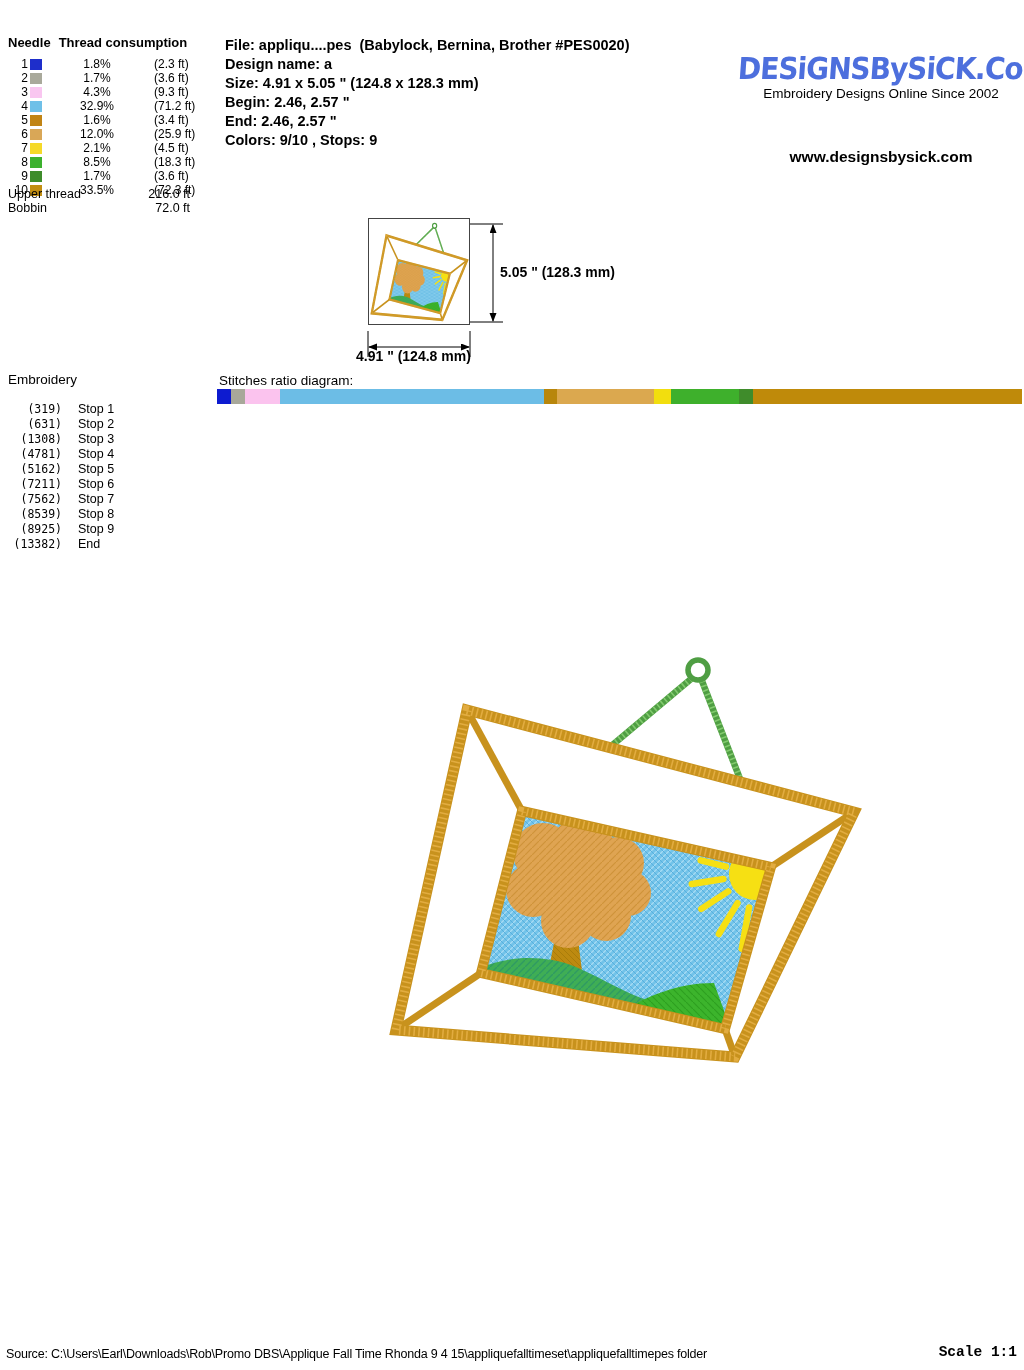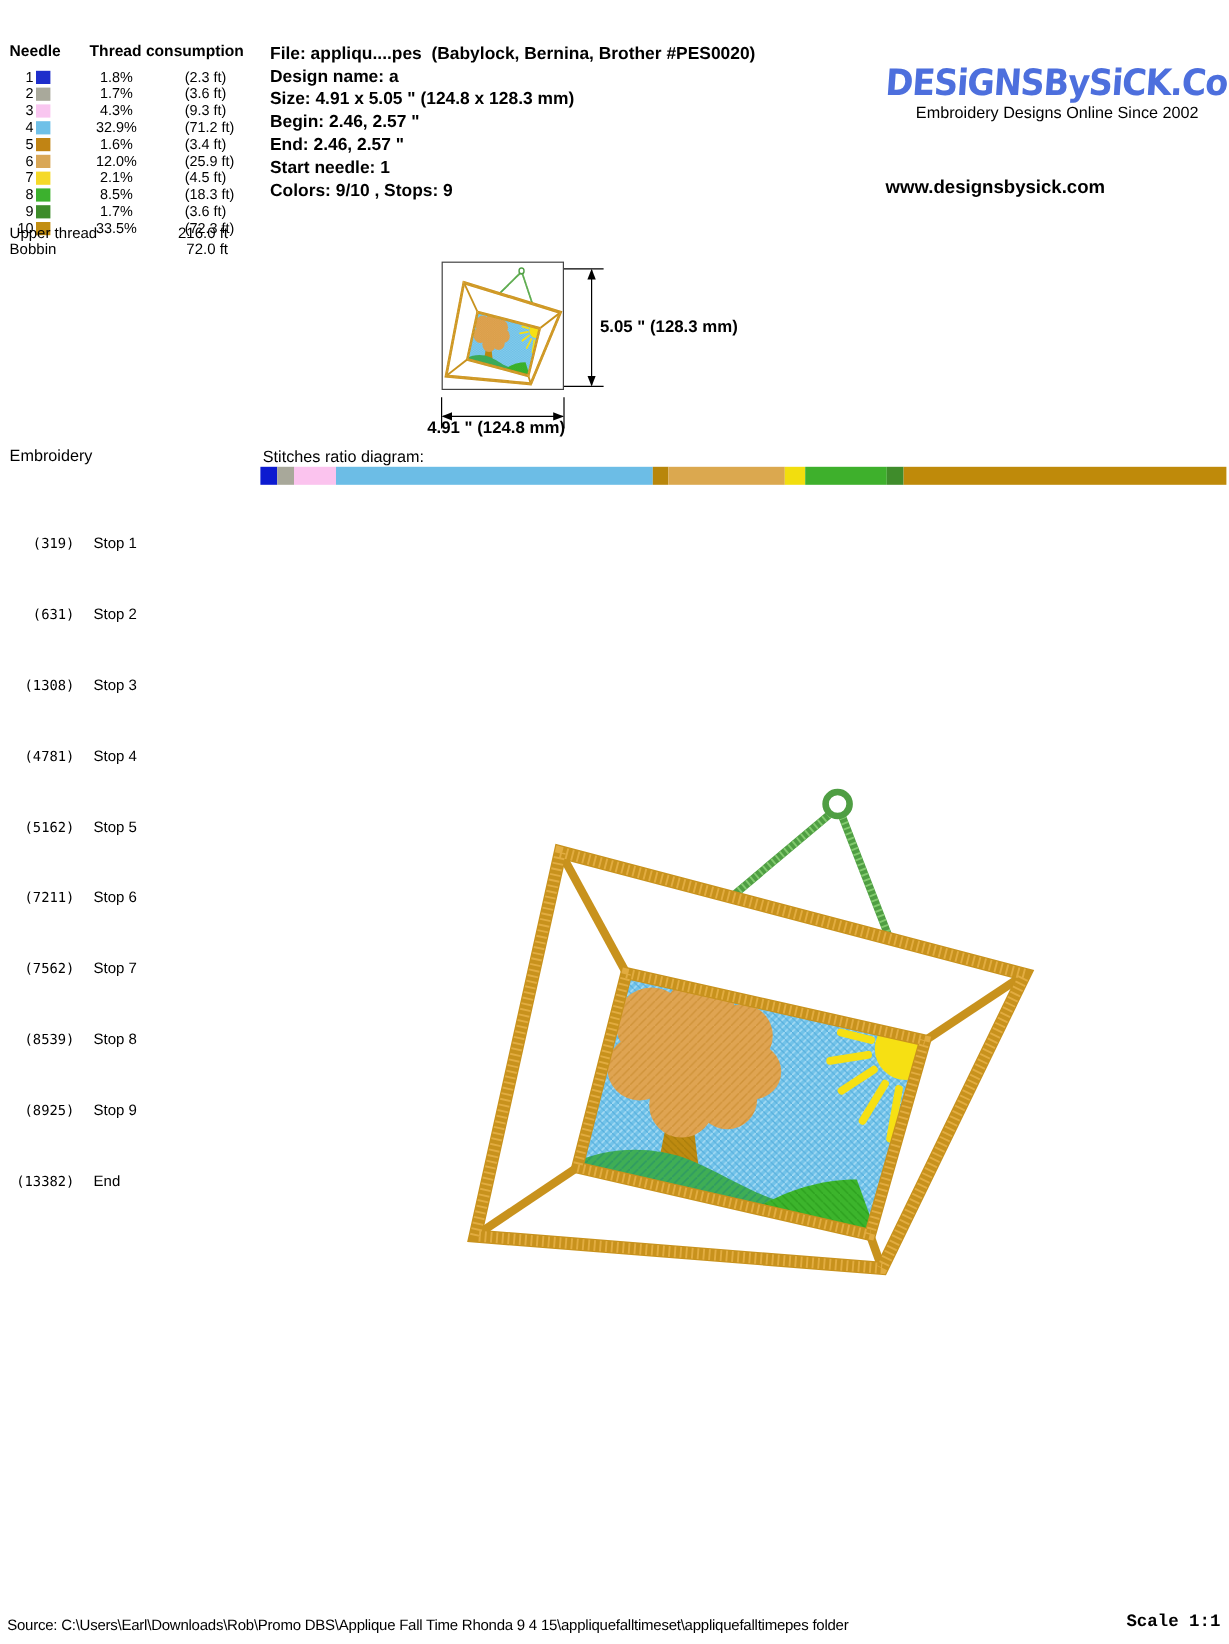--- a/index.html
+++ b/index.html
@@ -1,57 +1,57 @@
 <!DOCTYPE html>
 <html style="--frame-gold: #c8921d; --frame-gold-light: #e2ac40; --hanger-green: #4f9e43; --hanger-green-light: #82ca6e; --sky-blue: #72c3e9; --sky-light: #a5dbf4; --sky-dark: #58b0de; --tree-orange: #dfa452; --tree-orange-dark: #cf9339; --trunk-brown: #bd8a10; --trunk-dark: #a87c0a; --sun-yellow: #f6e013; --hill-left: #3fae55; --hill-left-dark: #2f9a62; --hill-right: #3cb42c; --hill-right-dark: #2da01f;"><head>
 <meta charset="utf-8">
 <style>
   html,body{margin:0;padding:0;background:#fff;}
   .page{position:relative;width:1024px;height:1370px;background:#fff;overflow:hidden;
         font-family:"Liberation Sans",sans-serif;color:#000;}
 
   
   .tt-header{position:absolute;left:8px;top:35px;font-size:13px;font-weight:bold;}
-  .tt-header .h2{margin-left:24px;}
+  .tt-header .h2{margin-left:8px;}
   .needle-rows{position:absolute;left:0;top:57px;width:210px;}
   .nrow{display:grid;grid-template-columns:28px 16px 106px auto;height:14px;
         font-size:12px;line-height:13px;align-items:center;}
   .nnum{text-align:right;}
   .chip{width:12px;height:11px;margin-left:2px;display:inline-block;}
   .npct{text-align:center;}
   .nft{margin-left:4px;white-space:nowrap;}
   .tt-totals{position:absolute;left:8px;top:187px;width:182px;font-size:12.5px;}
   .trow{display:flex;justify-content:space-between;height:14px;line-height:14px;}
 
   
   .file-info{position:absolute;left:225px;top:36px;font-size:14.5px;font-weight:bold;
              line-height:19px;white-space:pre;}
 
   
   .brand{position:absolute;left:738px;top:52px;width:286px;text-align:center;}
   .brand-logo{font-size:28px;font-weight:bold;letter-spacing:-1px;
               transform:skewX(-4deg) scaleY(1.08);transform-origin:left;
               font-family:"DejaVu Sans",sans-serif;white-space:nowrap;}
   .brand-tagline{font-size:13.5px;margin-top:1px;}
-  .brand-url{position:absolute;left:738px;top:148px;width:286px;
+  .brand-url{position:absolute;left:738px;top:148px;width:286px;text-align:center;
              font-size:15.5px;font-weight:bold;}
 
   
   .thumb-box{position:absolute;left:368px;top:218px;width:100px;height:105px;
              border:1px solid #444;}
   .thumb-svg{position:absolute;left:368px;top:218px;width:102px;height:107px;}
   .dim-svg{position:absolute;left:340px;top:205px;width:320px;height:175px;}
   .dim-label{position:absolute;font-size:14px;font-weight:bold;white-space:nowrap;}
   .dim-label.v{left:500px;top:264px;}
   .dim-label.h{left:356px;top:348px;}
 
   
   .hist-title{position:absolute;left:8px;top:372px;font-size:13.5px;}
   .hist-rows{position:absolute;left:0;top:402px;width:160px;}
-  .hrow{display:grid;grid-template-columns:62px auto;height:15px;line-height:15px;margin-top:44px;}
+  .hrow{display:grid;grid-template-columns:62px auto;height:15px;line-height:15px;}
   .hcount{text-align:right;font-family:"DejaVu Sans Mono","Liberation Mono",monospace;
           font-size:11.5px;}
   .hlabel{margin-left:16px;font-size:12.5px;}
 
   
   .ratio-label{position:absolute;left:219px;top:373px;font-size:13.5px;}
   .ratio-bar{position:absolute;left:217px;top:389px;width:805px;height:15px;display:flex;}
   .ratio-bar .seg{height:100%;}
 
   
@@ -149,21 +149,21 @@
     <div class="trow">
       <span>Upper thread</span>
       <span>216.0 ft</span>
     </div>
     <div class="trow">
       <span>Bobbin</span>
       <span>72.0 ft</span>
     </div>
   </div>
 
-  <div class="file-info" id="file-info"><div>File: appliqu....pes  (Babylock, Bernina, Brother #PES0020)</div><div>Design name: a</div><div>Size: 4.91 x 5.05 " (124.8 x 128.3 mm)</div><div>Begin: 2.46, 2.57 "</div><div>End: 2.46, 2.57 "</div><div>Start needle: 1</div><div>Colors: 9/10 , Stops: 9</div></div>
+  <div class="file-info" id="file-info"><div>File: appliqu....pes  (Babylock, Bernina, Brother #PES0020)</div><div>Design name: a</div><div>Size: 4.91 x 5.05 " (124.8 x 128.3 mm)</div><div>Begin: 2.46, 2.57 "</div><div>End: 2.46, 2.57 "</div><div>Colors: 9/10 , Stops: 9</div></div>
 
   <div class="brand">
     <div class="brand-logo" style="color: rgb(77, 111, 221);">DESiGNSBySiCK.CoM</div>
     <div class="brand-tagline">Embroidery Designs Online Since 2002</div>
   </div>
   <div class="brand-url">www.designsbysick.com</div>
 
   <div class="thumb-box"></div>
   <svg class="thumb-svg" viewBox="0 0 490 440" preserveAspectRatio="none">
     <use href="#design"></use>

